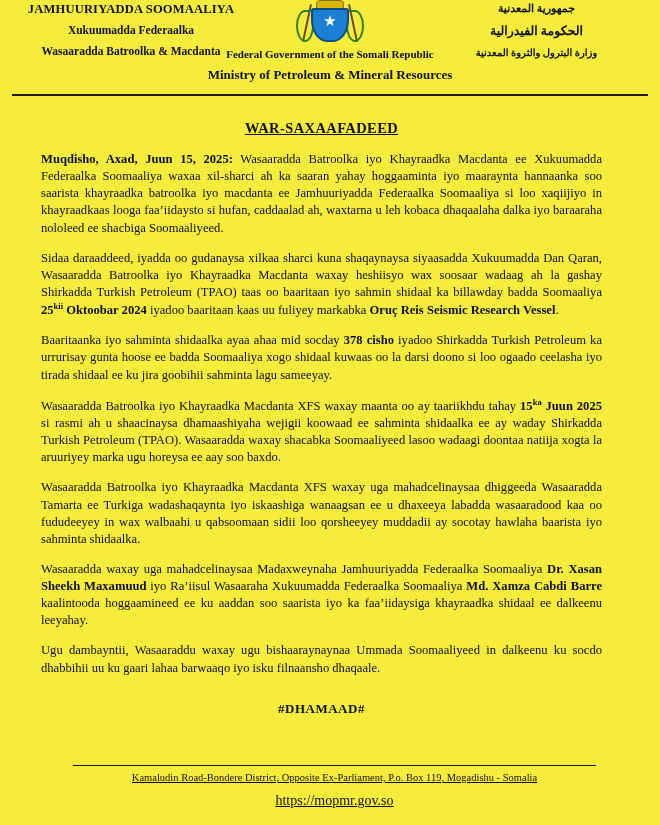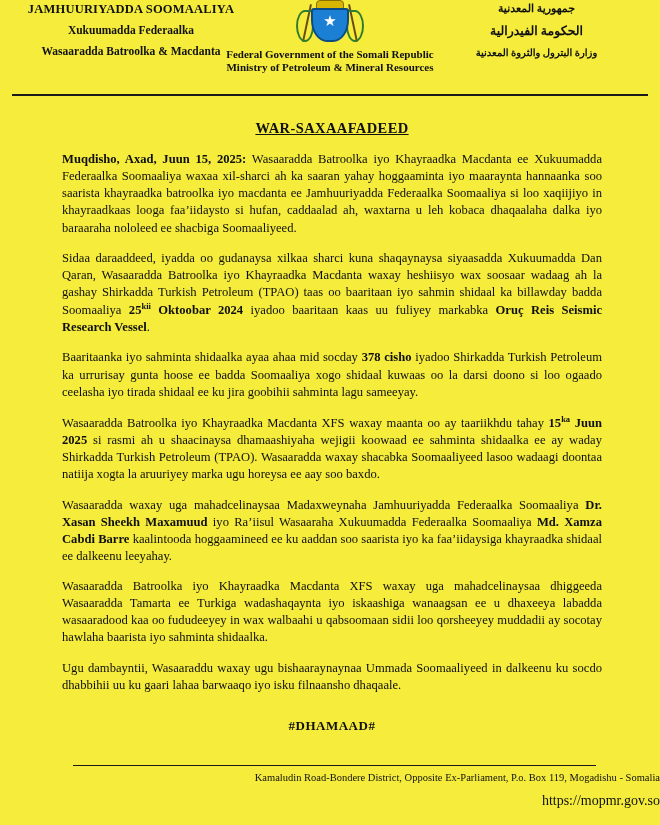--- a/index.html
+++ b/index.html
@@ -150,41 +150,41 @@
     width: 300px;
     text-align: center;
   }
   .lh-center-text .c1 {
     font-weight: bold;
     font-size: 11px;
     color: #111;
   }
   .lh-center-text .c2 {
     font-weight: bold;
-    font-size: 11px;
-    color: #111;
-    margin-top: 1px;
+    font-size: 13px;
+    color: #111;
+    margin-top: 7px;
   }
 
   .hr-top {
     position: absolute;
     left: 12px;
     right: 12px;
     top: 94px;
     border-top: 2px solid #1a1a1a;
   }
 
   
   .content {
     position: absolute;
     left: 0;
     right: 0;
     top: 100px;
     bottom: 62px;
-    padding: 0 58px 0 62px;
+    padding: 0 58px 0 41px;
     box-sizing: border-box;
   }
   .doc-title {
     text-align: center;
     font-weight: bold;
     font-size: 14.5px;
     text-decoration: underline;
     letter-spacing: 0.4px;
     margin: 20px 0 14px 0;
     color: #111;
@@ -206,21 +206,22 @@
     letter-spacing: 0.5px;
     color: #111;
   }
 
   
   .footer {
     position: absolute;
     left: 9px;
     right: 0;
     bottom: 16px;
-    text-align: right;
+    text-align: center;
+    text-decoration: underline;
   }
   .hr-bottom {
     margin: 0 64px 6px 64px;
     border-top: 1.5px solid #1a1a1a;
   }
   .footer .addr {
     font-size: 10.5px;
     color: #111;
   }
   .footer .url {
@@ -280,25 +281,25 @@
 
     <p class="para">
       <span>Baaritaanka iyo sahminta shidaalka ayaa ahaa mid socday </span><b>378 cisho</b><span> iyadoo Shirkadda Turkish Petroleum ka urrurisay gunta hoose ee badda Soomaaliya xogo shidaal kuwaas oo la darsi doono si loo ogaado ceelasha iyo tirada shidaal ee ku jira goobihii sahminta lagu sameeyay.</span>
     </p>
 
     <p class="para">
       <span>Wasaaradda Batroolka iyo Khayraadka Macdanta XFS waxay maanta oo ay taariikhdu tahay </span><b>15<sup>ka</sup> Juun 2025</b><span> si rasmi ah u shaacinaysa dhamaashiyaha wejigii koowaad ee sahminta shidaalka ee ay waday Shirkadda Turkish Petroleum (TPAO). Wasaaradda waxay shacabka Soomaaliyeed lasoo wadaagi doontaa natiija xogta la aruuriyey marka ugu horeysa ee aay soo baxdo.</span>
     </p>
 
     <p class="para">
+      <span>Wasaaradda Batroolka iyo Khayraadka Macdanta XFS waxay uga mahadcelinaysaa dhiggeeda Wasaaradda Tamarta ee Turkiga wadashaqaynta iyo iskaashiga wanaagsan ee u dhaxeeya labadda wasaaradood kaa oo fududeeyey in wax walbaahi u qabsoomaan sidii loo qorsheeyey muddadii ay socotay hawlaha baarista iyo sahminta shidaalka.</span>
+    </p>
+
+    <p class="para">
       <span>Wasaaradda waxay uga mahadcelinaysaa Madaxweynaha Jamhuuriyadda Federaalka Soomaaliya </span><b>Dr. Xasan Sheekh Maxamuud</b><span> iyo Ra’iisul Wasaaraha Xukuumadda Federaalka Soomaaliya </span><b>Md. Xamza Cabdi Barre</b><span> kaalintooda hoggaamineed ee ku aaddan soo saarista iyo ka faa’iidaysiga khayraadka shidaal ee dalkeenu leeyahay.</span>
-    </p>
-
-    <p class="para">
-      <span>Wasaaradda Batroolka iyo Khayraadka Macdanta XFS waxay uga mahadcelinaysaa dhiggeeda Wasaaradda Tamarta ee Turkiga wadashaqaynta iyo iskaashiga wanaagsan ee u dhaxeeya labadda wasaaradood kaa oo fududeeyey in wax walbaahi u qabsoomaan sidii loo qorsheeyey muddadii ay socotay hawlaha baarista iyo sahminta shidaalka.</span>
     </p>
 
     <p class="para">
       <span>Ugu dambayntii, Wasaaraddu waxay ugu bishaaraynaynaa Ummada Soomaaliyeed in dalkeenu ku socdo dhabbihii uu ku gaari lahaa barwaaqo iyo isku filnaansho dhaqaale.</span>
     </p>
 
     <div class="end-mark">#DHAMAAD#</div>
   </div>
 
   <div class="footer">

